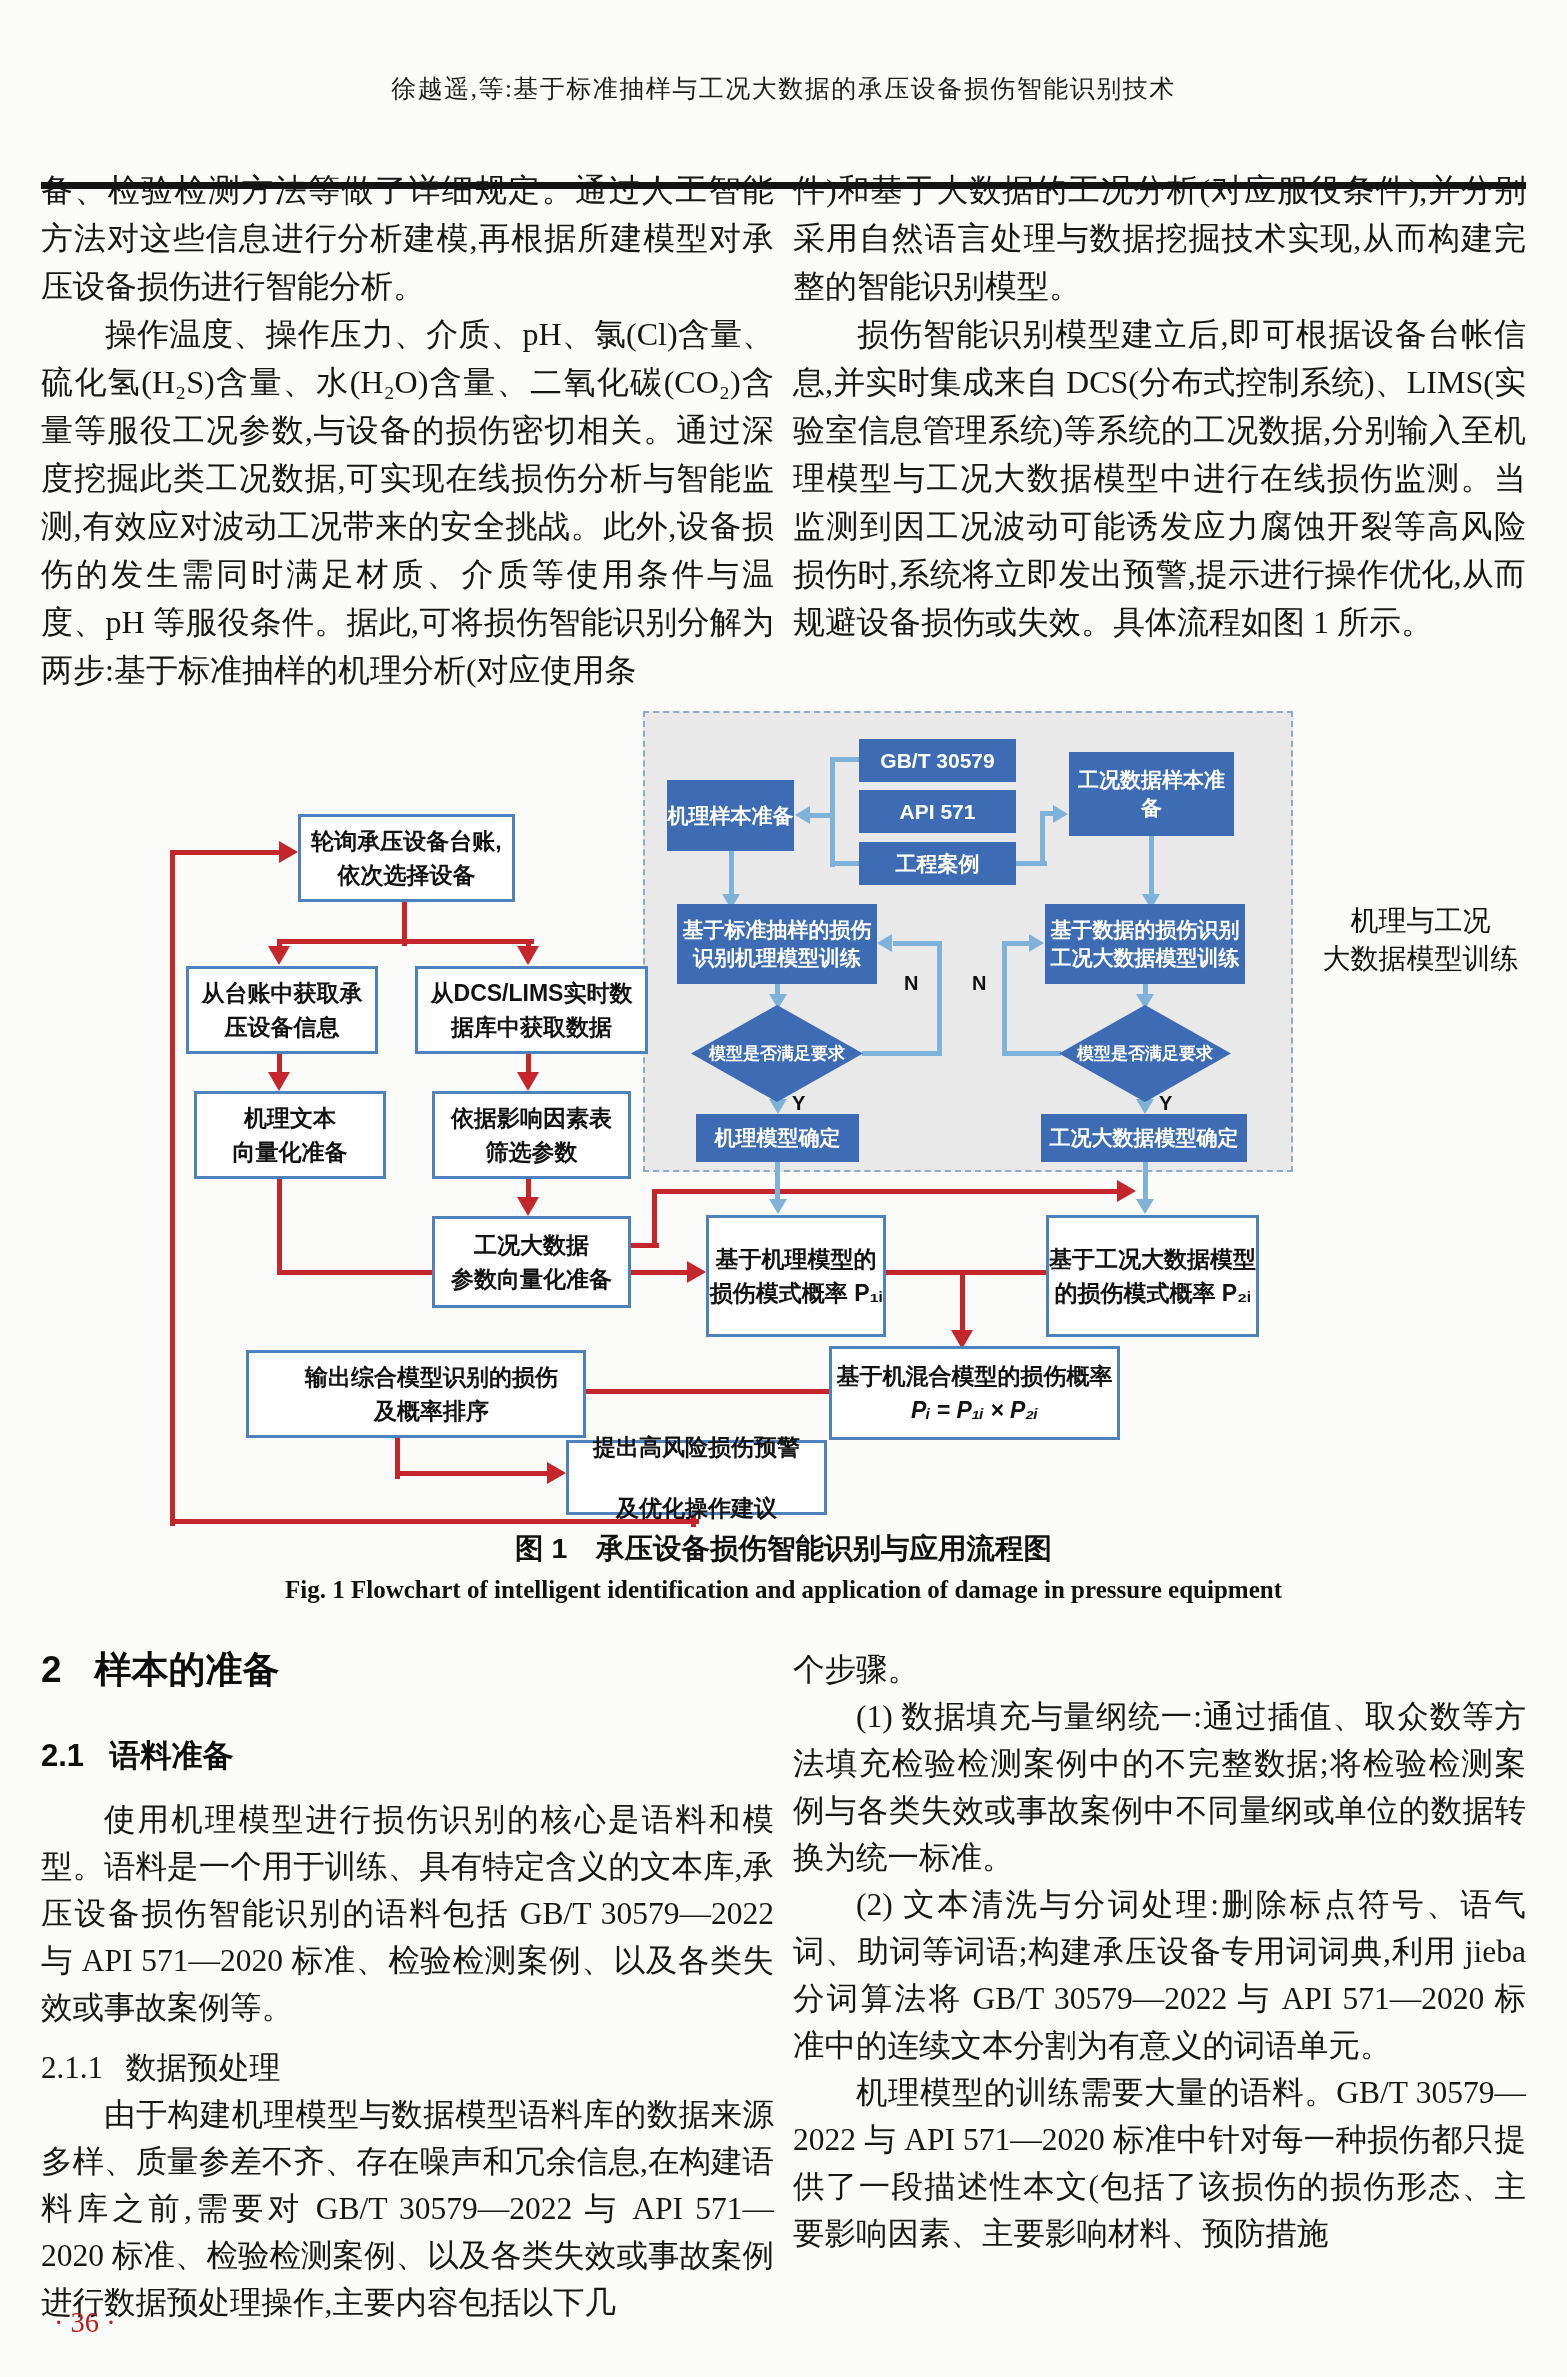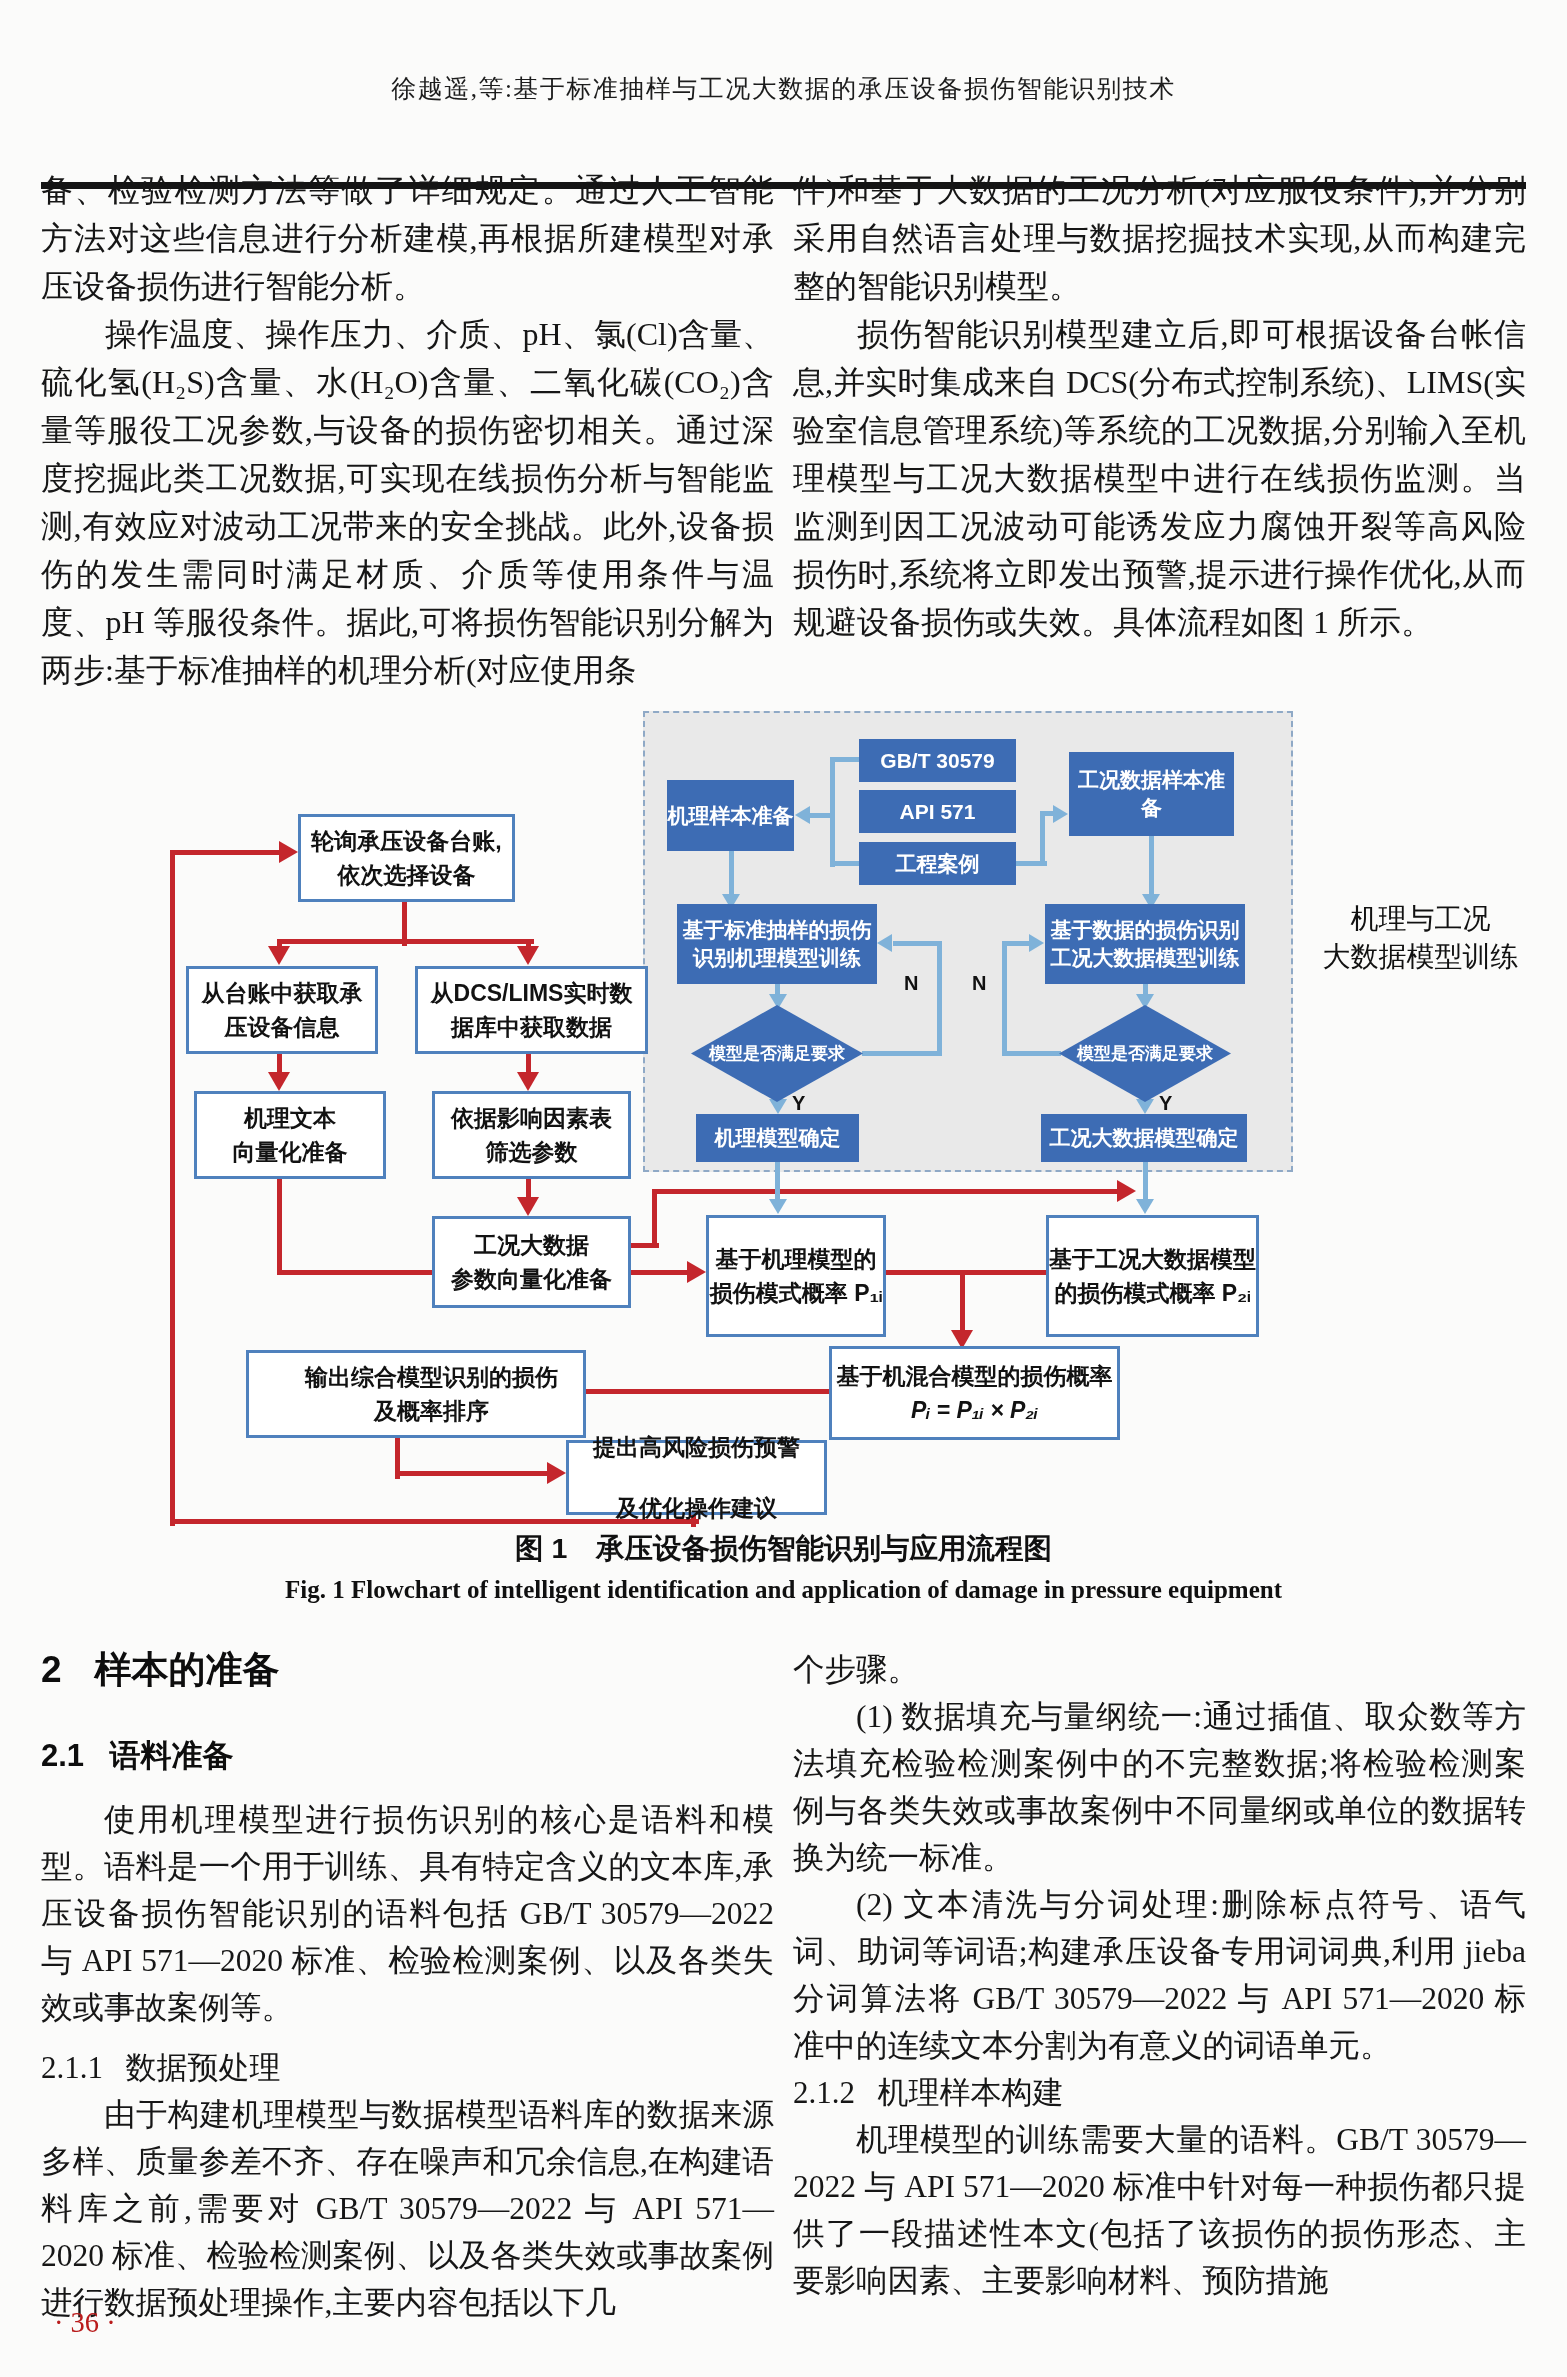--- a/index.html
+++ b/index.html
@@ -27,21 +27,21 @@
   .rl{background:#c4262c;}
   .bl{background:#7fb2d9;}
   .ha{width:0;height:0;border-style:solid;border-color:transparent;}
   .ha.rr{border-width:11.2px 0 11.2px 19.5px;border-left-color:#c4262c;}
   .ha.rl2{border-width:11.2px 19.5px 11.2px 0;border-right-color:#c4262c;}
   .ha.rd{border-width:19.5px 11.2px 0 11.2px;border-top-color:#c4262c;}
   .ha.br{border-width:9px 0 9px 15.7px;border-left-color:#7fb2d9;}
   .ha.bl2{border-width:9px 15.7px 9px 0;border-right-color:#7fb2d9;}
   .ha.bd{border-width:15.7px 9px 0 9px;border-top-color:#7fb2d9;}
   .yn{font-family:"Liberation Sans","DejaVu Sans",sans-serif;font-weight:bold;font-size:20px;color:#111;}
-  .side-label{font-size:28px;color:#111;text-align:center;line-height:1.35;font-family:Liberation Mono, monospace;}
+  .side-label{font-size:28px;color:#111;text-align:center;line-height:1.35;font-family:Liberation Serif, serif;}
   
   .cap-zh{left:0;right:0;top:1530px;text-align:center;font-family:"Liberation Sans","DejaVu Sans",sans-serif;font-weight:bold;font-size:28.5px;color:#101010;}
   .cap-en{left:0;right:0;top:1576px;text-align:center;font-weight:bold;font-size:25px;color:#101010;}
   .h2row{font-family:"Liberation Sans","DejaVu Sans",sans-serif;font-weight:bold;font-size:37px;color:#0d0d0d;display:flex;gap:33px;}
   .h21row{font-family:"Liberation Sans","DejaVu Sans",sans-serif;font-weight:bold;font-size:31px;color:#0d0d0d;display:flex;gap:25.5px;margin-top:39px;}
   .h211row{font-size:31px;display:flex;gap:22.5px;margin-top:13.5px;}
   .bcol p{margin:0;}
   .bcol .ind{text-indent:2em;}
   .bcol{font-size:31.5px;line-height:47px;text-align:justify;}
   .footer{left:54px;top:2307px;font-size:28.5px;color:#b91c1c;}
@@ -256,21 +256,17 @@
     <span>2.1.1</span>
     <span>数据预处理</span>
   </div>
   <p class="ind">由于构建机理模型与数据模型语料库的数据来源多样、质量参差不齐、存在噪声和冗余信息,在构建语料库之前,需要对 GB/T 30579—2022 与 API 571—2020 标准、检验检测案例、以及各类失效或事故案例进行数据预处理操作,主要内容包括以下几</p>
 </div>
 
 <div class="abs bcol" style="left:793px;top:1646px;width:733px;">
   <p>个步骤。</p>
   <p class="ind">(1) 数据填充与量纲统一:通过插值、取众数等方法填充检验检测案例中的不完整数据;将检验检测案例与各类失效或事故案例中不同量纲或单位的数据转换为统一标准。</p>
   <p class="ind">(2) 文本清洗与分词处理:删除标点符号、语气词、助词等词语;构建承压设备专用词词典,利用 jieba 分词算法将 GB/T 30579—2022 与 API 571—2020 标准中的连续文本分割为有意义的词语单元。</p>
-  <div class="h211row" style="margin-top:0;">
-    <span>2.1.2</span>
-    <span>机理样本构建</span>
-  </div>
   <p class="ind">机理模型的训练需要大量的语料。GB/T 30579—2022 与 API 571—2020 标准中针对每一种损伤都只提供了一段描述性本文(包括了该损伤的损伤形态、主要影响因素、主要影响材料、预防措施</p>
 </div>
 
 <div class="abs footer">· 36 ·</div>
 
 
 </body></html>

